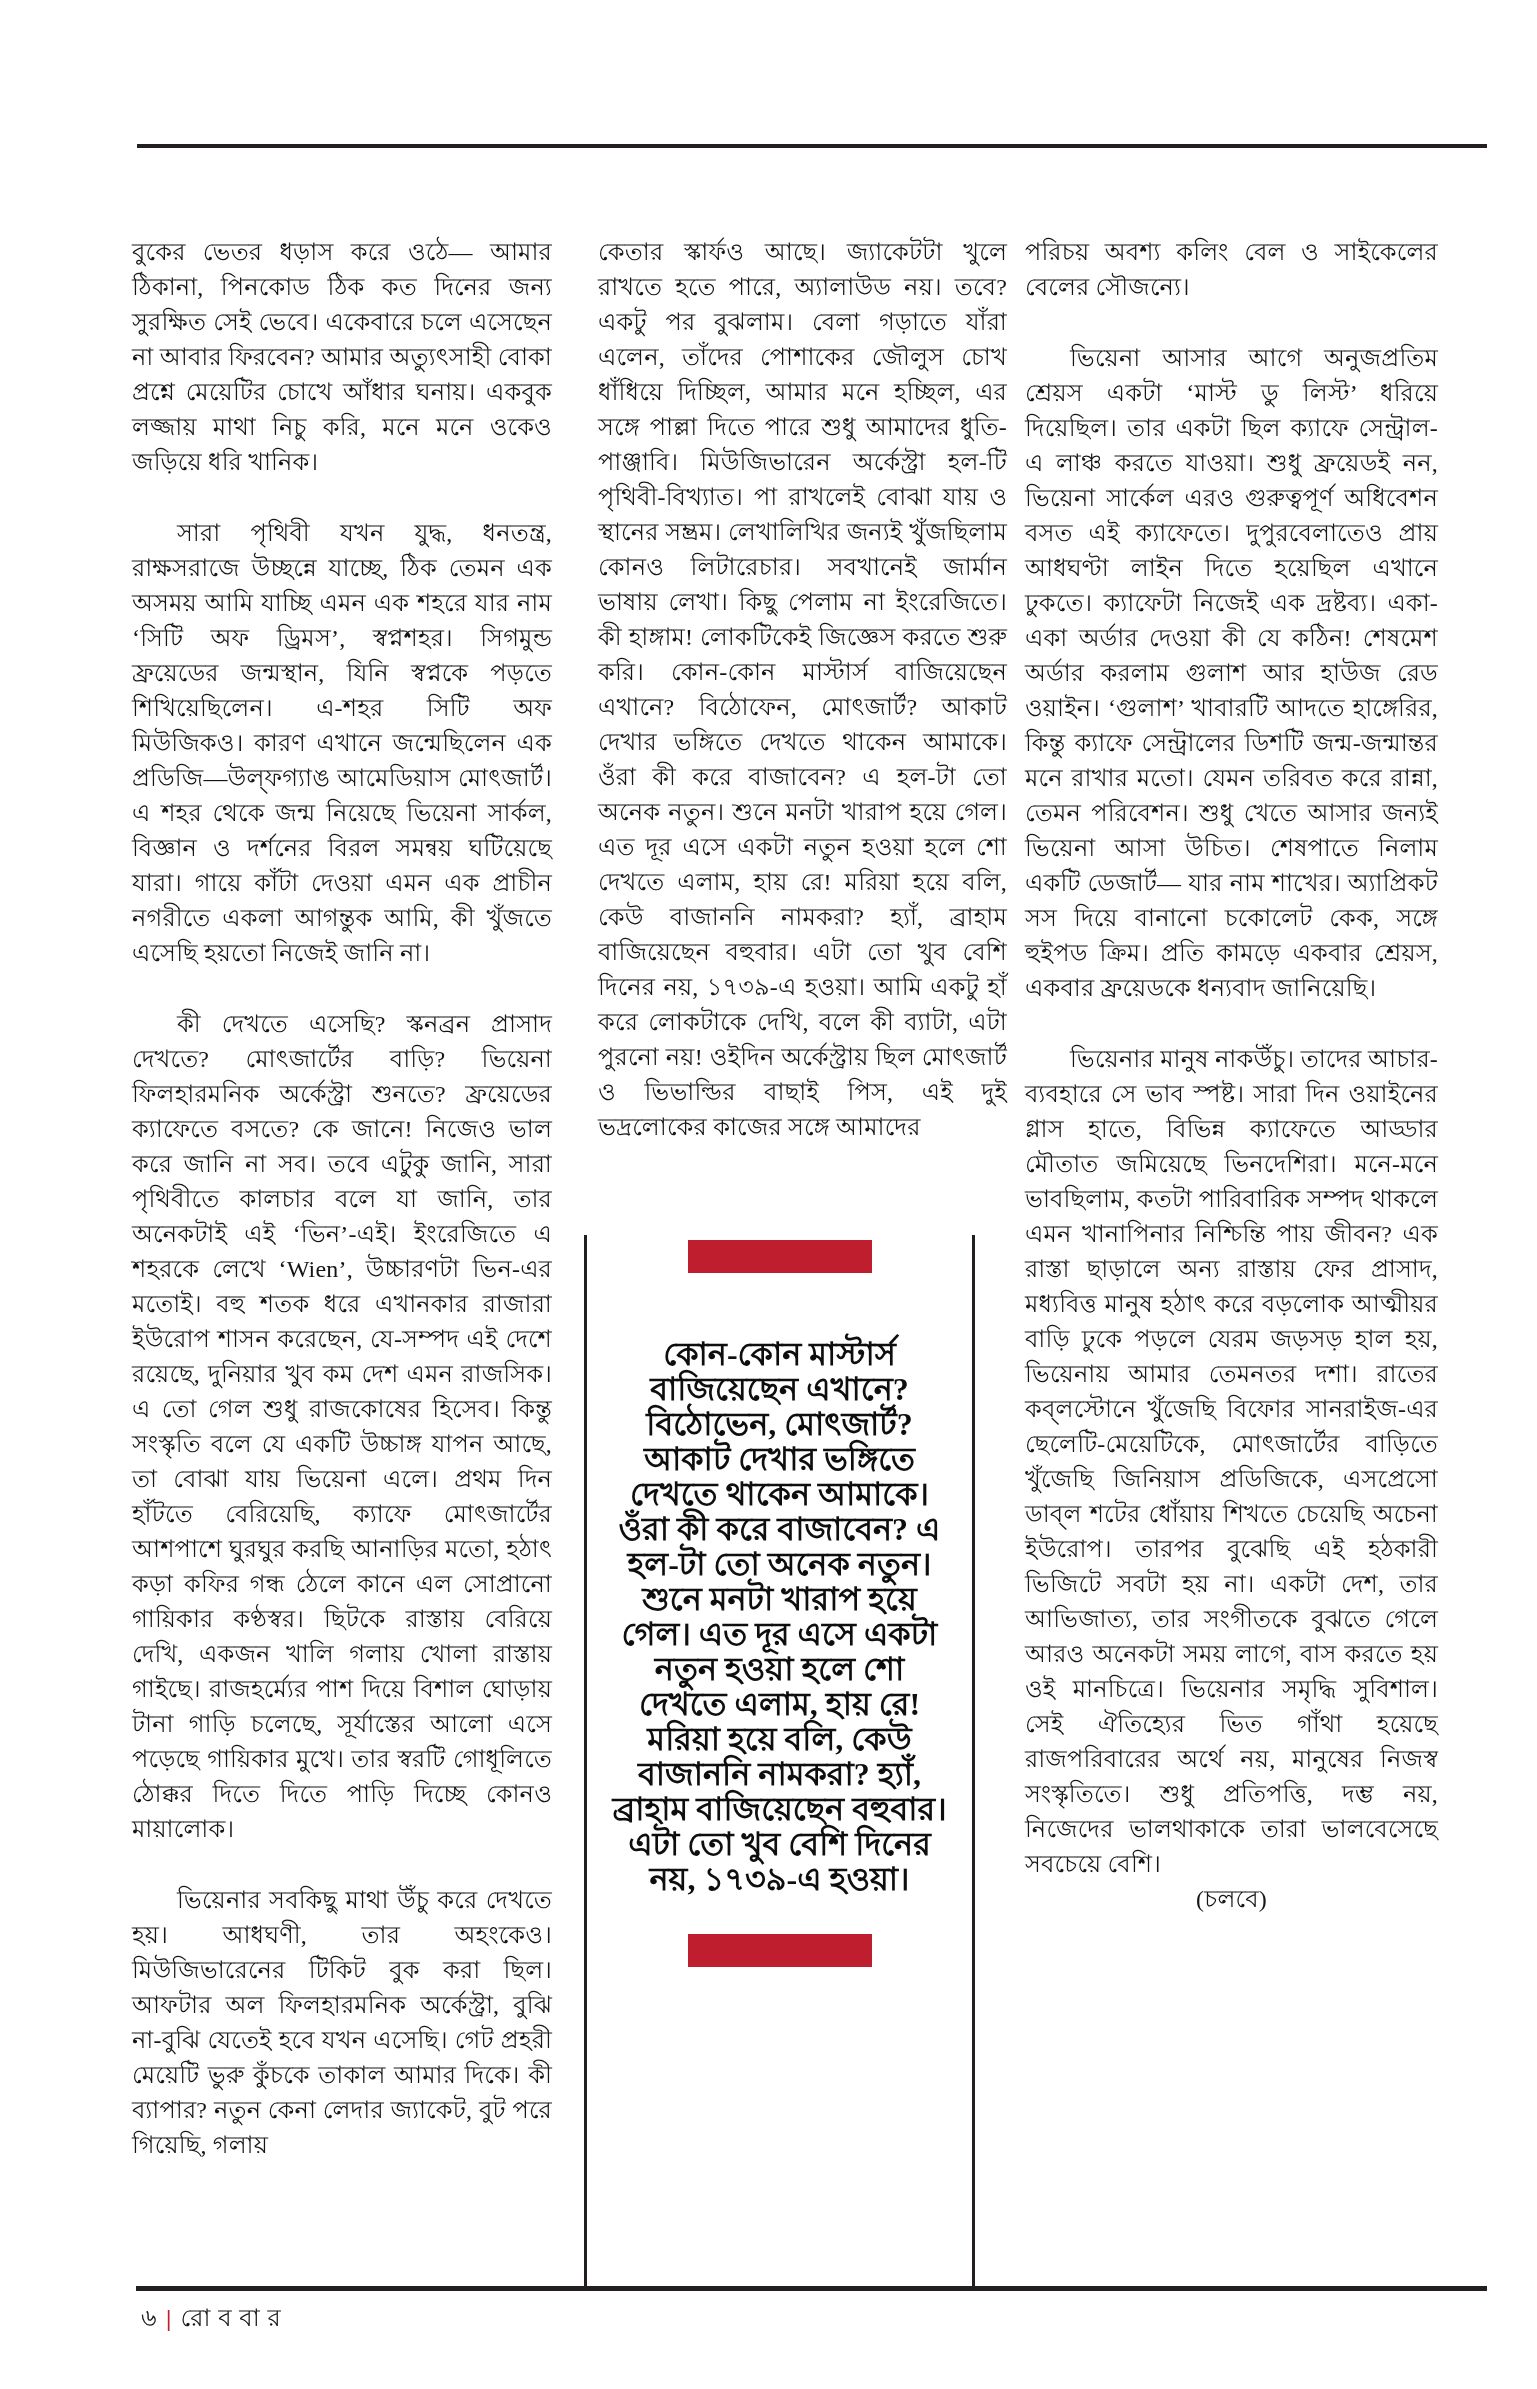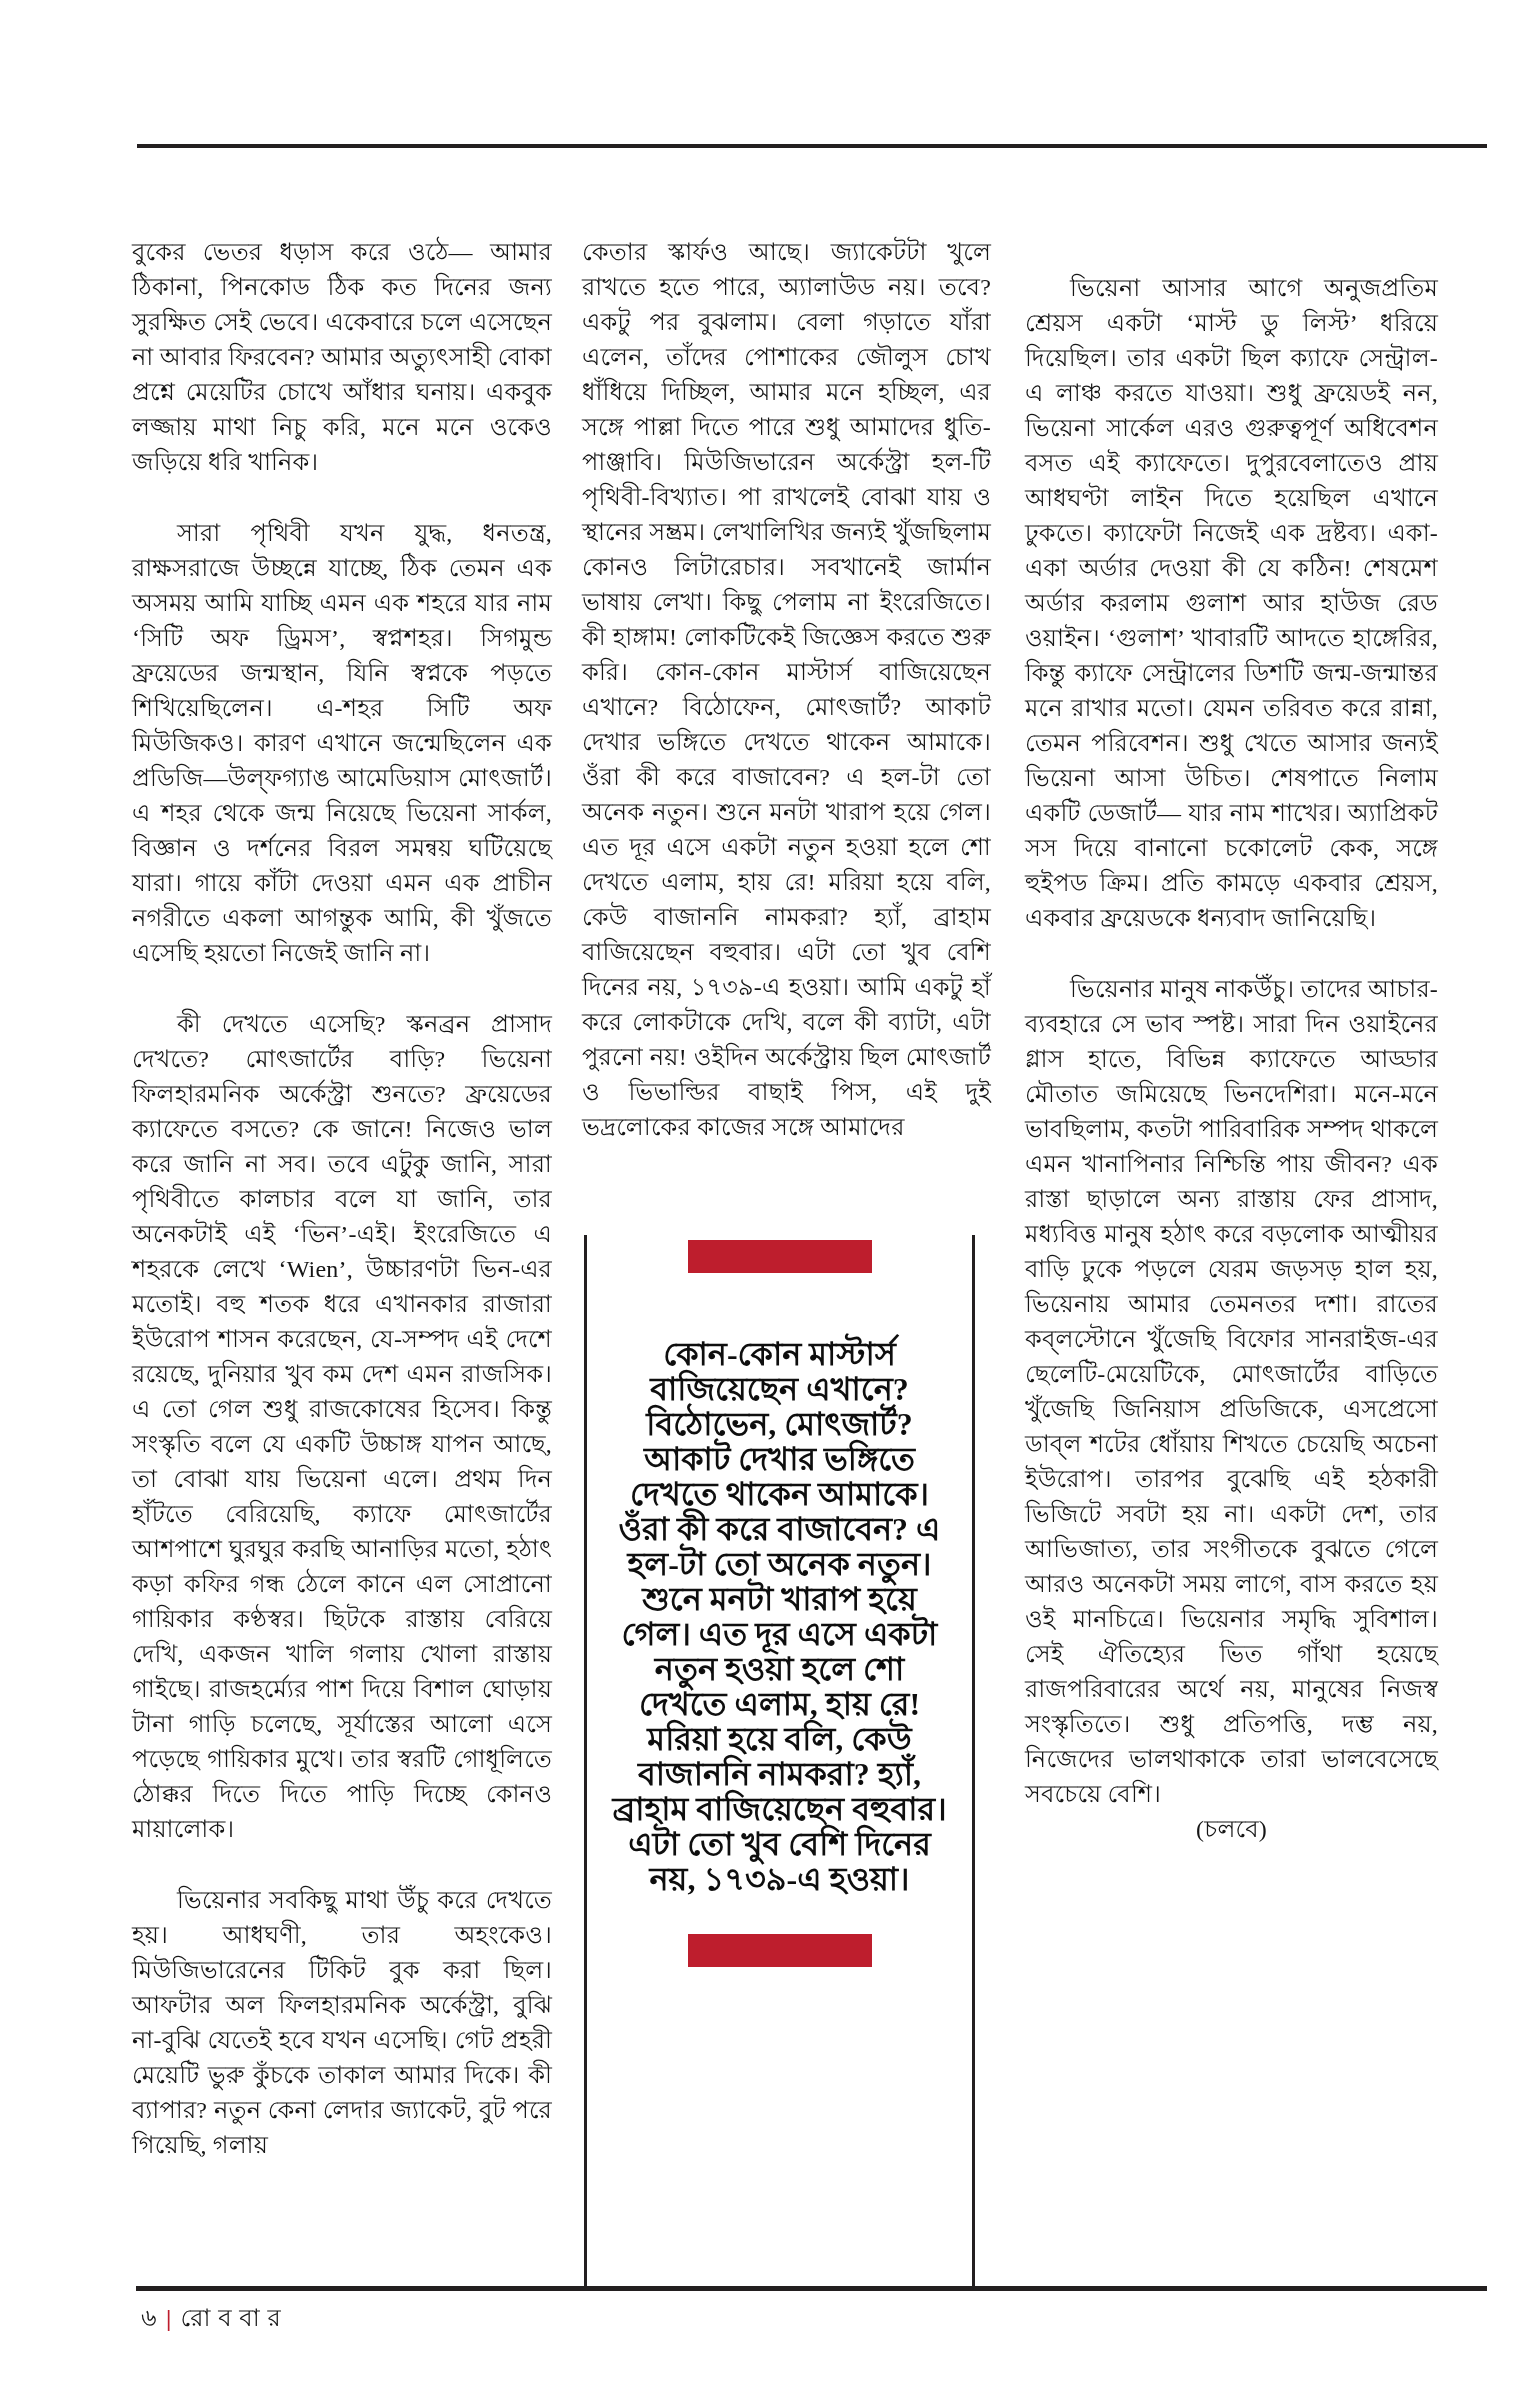--- a/index.html
+++ b/index.html
@@ -16,21 +16,21 @@
   .footer-rule{left:136px;right:0;top:2286px;height:4.7px;}
   .col{
     position:absolute;top:235px;
     font-size:24px;line-height:35px;
     text-align:justify;
     letter-spacing:0.2px;
   }
   .col p{margin:0;padding:0;}
   .col p.indent{text-indent:45px;margin-top:36px;}
   .col1{left:132px;width:420px;}
-  .col2{left:582px;width:409px;}
+  .col2{left:598px;width:409px;}
   .col3{left:1025px;width:413px;}
   .continue-note{text-align:center;margin-top:3.1px;}
   .quote-box{
     position:absolute;left:584px;top:1235px;width:391px;height:1052px;
     box-sizing:border-box;
     border-left:3.1px solid #231f20;border-right:3.1px solid #231f20;
     display:flex;flex-direction:column;align-items:center;
     background:#ffffff;
   }
   .red-bar{width:184px;height:33px;flex:0 0 auto;}
@@ -65,20 +65,21 @@
     <p class="indent">সারা পৃথিবী যখন যুদ্ধ, ধনতন্ত্র, রাক্ষসরাজে উচ্ছন্নে যাচ্ছে, ঠিক তেমন এক অসময় আমি যাচ্ছি এমন এক শহরে যার নাম ‘সিটি অফ ড্রিমস’, স্বপ্নশহর। সিগমুন্ড ফ্রয়েডের জন্মস্থান, যিনি স্বপ্নকে পড়তে শিখিয়েছিলেন। এ-শহর সিটি অফ মিউজিকও। কারণ এখানে জন্মেছিলেন এক প্রডিজি—উল্‌ফগ্যাঙ আমেডিয়াস মোৎজার্ট। এ শহর থেকে জন্ম নিয়েছে ভিয়েনা সার্কল, বিজ্ঞান ও দর্শনের বিরল সমন্বয় ঘটিয়েছে যারা। গায়ে কাঁটা দেওয়া এমন এক প্রাচীন নগরীতে একলা আগন্তুক আমি, কী খুঁজতে এসেছি হয়তো নিজেই জানি না।</p>
     <p class="indent">কী দেখতে এসেছি? স্কনব্রন প্রাসাদ দেখতে? মোৎজার্টের বাড়ি? ভিয়েনা ফিলহারমনিক অর্কেস্ট্রা শুনতে? ফ্রয়েডের ক্যাফেতে বসতে? কে জানে! নিজেও ভাল করে জানি না সব। তবে এটুকু জানি, সারা পৃথিবীতে কালচার বলে যা জানি, তার অনেকটাই এই ‘ভিন’-এই। ইংরেজিতে এ শহরকে লেখে ‘Wien’, উচ্চারণটা ভিন-এর মতোই। বহু শতক ধরে এখানকার রাজারা ইউরোপ শাসন করেছেন, যে-সম্পদ এই দেশে রয়েছে, দুনিয়ার খুব কম দেশ এমন রাজসিক। এ তো গেল শুধু রাজকোষের হিসেব। কিন্তু সংস্কৃতি বলে যে একটি উচ্চাঙ্গ যাপন আছে, তা বোঝা যায় ভিয়েনা এলে। প্রথম দিন হাঁটতে বেরিয়েছি, ক্যাফে মোৎজার্টের আশপাশে ঘুরঘুর করছি আনাড়ির মতো, হঠাৎ কড়া কফির গন্ধ ঠেলে কানে এল সোপ্রানো গায়িকার কণ্ঠস্বর। ছিটকে রাস্তায় বেরিয়ে দেখি, একজন খালি গলায় খোলা রাস্তায় গাইছে। রাজহর্ম্যের পাশ দিয়ে বিশাল ঘোড়ায় টানা গাড়ি চলেছে, সূর্যাস্তের আলো এসে পড়েছে গায়িকার মুখে। তার স্বরটি গোধূলিতে ঠোক্কর দিতে দিতে পাড়ি দিচ্ছে কোনও মায়ালোক।</p>
     <p class="indent">ভিয়েনার সবকিছু মাথা উঁচু করে দেখতে হয়। আধঘণী, তার অহংকেও। মিউজিভারেনের টিকিট বুক করা ছিল। আফটার অল ফিলহারমনিক অর্কেস্ট্রা, বুঝি না-বুঝি যেতেই হবে যখন এসেছি। গেট প্রহরী মেয়েটি ভুরু কুঁচকে তাকাল আমার দিকে। কী ব্যাপার? নতুন কেনা লেদার জ্যাকেট, বুট পরে গিয়েছি, গলায়</p>
   </div>
 
   <div class="col col2">
     <p>কেতার স্কার্ফও আছে। জ্যাকেটটা খুলে রাখতে হতে পারে, অ্যালাউড নয়। তবে? একটু পর বুঝলাম। বেলা গড়াতে যাঁরা এলেন, তাঁদের পোশাকের জৌলুস চোখ ধাঁধিয়ে দিচ্ছিল, আমার মনে হচ্ছিল, এর সঙ্গে পাল্লা দিতে পারে শুধু আমাদের ধুতি-পাঞ্জাবি। মিউজিভারেন অর্কেস্ট্রা হল-টি পৃথিবী-বিখ্যাত। পা রাখলেই বোঝা যায় ও স্থানের সম্ভ্রম। লেখালিখির জন্যই খুঁজছিলাম কোনও লিটারেচার। সবখানেই জার্মান ভাষায় লেখা। কিছু পেলাম না ইংরেজিতে। কী হাঙ্গাম! লোকটিকেই জিজ্ঞেস করতে শুরু করি। কোন-কোন মাস্টার্স বাজিয়েছেন এখানে? বিঠোফেন, মোৎজার্ট? আকাট দেখার ভঙ্গিতে দেখতে থাকেন আমাকে। ওঁরা কী করে বাজাবেন? এ হল-টা তো অনেক নতুন। শুনে মনটা খারাপ হয়ে গেল। এত দূর এসে একটা নতুন হওয়া হলে শো দেখতে এলাম, হায় রে! মরিয়া হয়ে বলি, কেউ বাজাননি নামকরা? হ্যাঁ, ব্রাহাম বাজিয়েছেন বহুবার। এটা তো খুব বেশি দিনের নয়, ১৭৩৯-এ হওয়া। আমি একটু হাঁ করে লোকটাকে দেখি, বলে কী ব্যাটা, এটা পুরনো নয়! ওইদিন অর্কেস্ট্রায় ছিল মোৎজার্ট ও ভিভাল্ডির বাছাই পিস, এই দুই ভদ্রলোকের কাজের সঙ্গে আমাদের</p>
   </div>
 
   <div class="col col3">
+    <p>পরিচয় অবশ্য কলিং বেল ও সাইকেলের বেলের সৌজন্যে।</p>
     <p class="indent">ভিয়েনা আসার আগে অনুজপ্রতিম শ্রেয়স একটা ‘মাস্ট ডু লিস্ট’ ধরিয়ে দিয়েছিল। তার একটা ছিল ক্যাফে সেন্ট্রাল-এ লাঞ্চ করতে যাওয়া। শুধু ফ্রয়েডই নন, ভিয়েনা সার্কেল এরও গুরুত্বপূর্ণ অধিবেশন বসত এই ক্যাফেতে। দুপুরবেলাতেও প্রায় আধঘণ্টা লাইন দিতে হয়েছিল এখানে ঢুকতে। ক্যাফেটা নিজেই এক দ্রষ্টব্য। একা-একা অর্ডার দেওয়া কী যে কঠিন! শেষমেশ অর্ডার করলাম গুলাশ আর হাউজ রেড ওয়াইন। ‘গুলাশ’ খাবারটি আদতে হাঙ্গেরির, কিন্তু ক্যাফে সেন্ট্রালের ডিশটি জন্ম-জন্মান্তর মনে রাখার মতো। যেমন তরিবত করে রান্না, তেমন পরিবেশন। শুধু খেতে আসার জন্যই ভিয়েনা আসা উচিত। শেষপাতে নিলাম একটি ডেজার্ট— যার নাম শাখের। অ্যাপ্রিকট সস দিয়ে বানানো চকোলেট কেক, সঙ্গে হুইপড ক্রিম। প্রতি কামড়ে একবার শ্রেয়স, একবার ফ্রয়েডকে ধন্যবাদ জানিয়েছি।</p>
     <p class="indent">ভিয়েনার মানুষ নাকউঁচু। তাদের আচার-ব্যবহারে সে ভাব স্পষ্ট। সারা দিন ওয়াইনের গ্লাস হাতে, বিভিন্ন ক্যাফেতে আড্ডার মৌতাত জমিয়েছে ভিনদেশিরা। মনে-মনে ভাবছিলাম, কতটা পারিবারিক সম্পদ থাকলে এমন খানাপিনার নিশ্চিন্তি পায় জীবন? এক রাস্তা ছাড়ালে অন্য রাস্তায় ফের প্রাসাদ, মধ্যবিত্ত মানুষ হঠাৎ করে বড়লোক আত্মীয়র বাড়ি ঢুকে পড়লে যেরম জড়সড় হাল হয়, ভিয়েনায় আমার তেমনতর দশা। রাতের কব্‌লস্টোনে খুঁজেছি বিফোর সানরাইজ-এর ছেলেটি-মেয়েটিকে, মোৎজার্টের বাড়িতে খুঁজেছি জিনিয়াস প্রডিজিকে, এসপ্রেসো ডাব্‌ল শটের ধোঁয়ায় শিখতে চেয়েছি অচেনা ইউরোপ। তারপর বুঝেছি এই হঠকারী ভিজিটে সবটা হয় না। একটা দেশ, তার আভিজাত্য, তার সংগীতকে বুঝতে গেলে আরও অনেকটা সময় লাগে, বাস করতে হয় ওই মানচিত্রে। ভিয়েনার সমৃদ্ধি সুবিশাল। সেই ঐতিহ্যের ভিত গাঁথা হয়েছে রাজপরিবারের অর্থে নয়, মানুষের নিজস্ব সংস্কৃতিতে। শুধু প্রতিপত্তি, দম্ভ নয়, নিজেদের ভালথাকাকে তারা ভালবেসেছে সবচেয়ে বেশি।</p>
     <p class="continue-note">(চলবে)</p>
   </div>
 
   <div class="quote-box">
     <div class="red-bar top" style="background: rgb(190, 30, 45);"></div>
     <div class="quote-text">কোন-কোন মাস্টার্স বাজিয়েছেন এখানে? বিঠোভেন, মোৎজার্ট? আকাট দেখার ভঙ্গিতে দেখতে থাকেন আমাকে। ওঁরা কী করে বাজাবেন? এ হল-টা তো অনেক নতুন। শুনে মনটা খারাপ হয়ে গেল। এত দূর এসে একটা নতুন হওয়া হলে শো দেখতে এলাম, হায় রে! মরিয়া হয়ে বলি, কেউ বাজাননি নামকরা? হ্যাঁ, ব্রাহাম বাজিয়েছেন বহুবার। এটা তো খুব বেশি দিনের নয়, ১৭৩৯-এ হওয়া।</div>
     <div class="red-bar bottom" style="background: rgb(190, 30, 45);"></div>
   </div>

